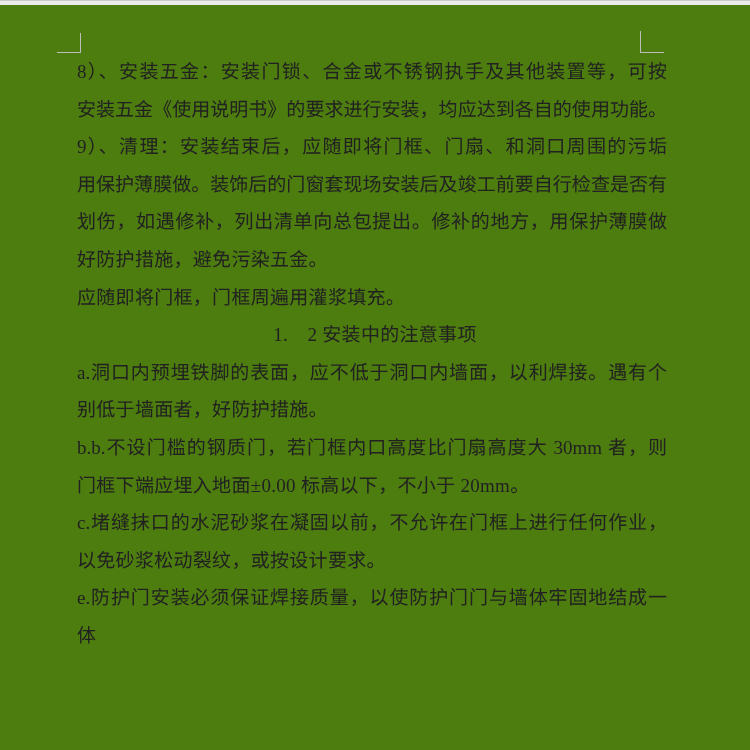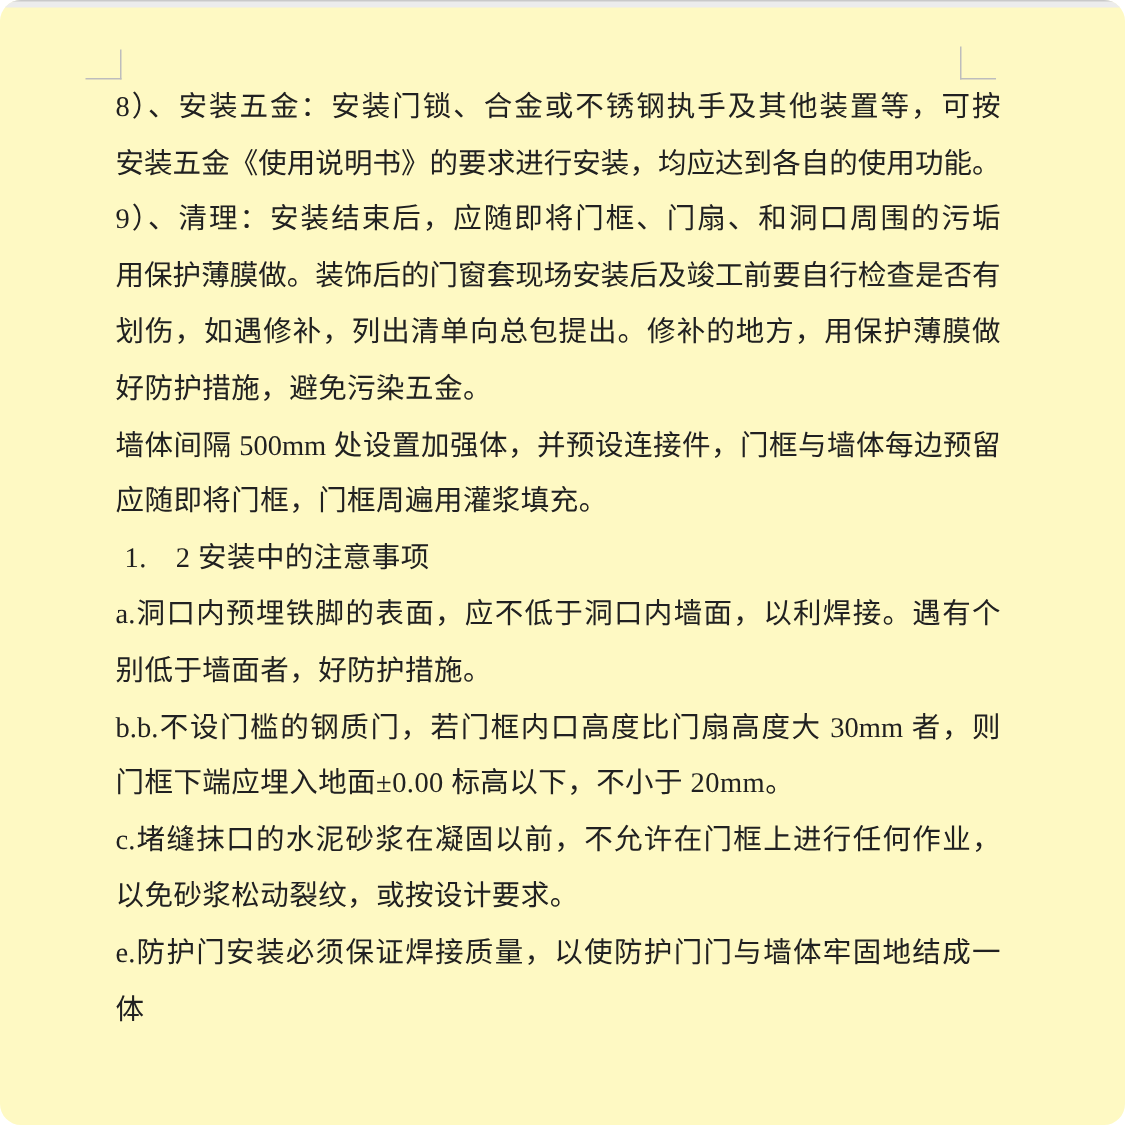--- a/index.html
+++ b/index.html
@@ -58,38 +58,38 @@
     text-align: left;
   }
   .line.fill {
     text-align: justify;
     text-align-last: justify;
     text-justify: inter-ideograph;
     letter-spacing: 0;
   }
   .line.indent {
     margin-left: 6px;
+    text-align: center;
   }
 </style>
 </head>
 <body>
 
-<div class="page" style="background: #fef9c3; border-radius: 14px;">
+<div class="page" style="background: #4d7c0f;">
   <div class="top-band" style="background: rgb(236, 236, 236);"></div>
   <div class="crop-mark left"></div>
   <div class="crop-mark right"></div>
   <div class="text-area" style="color: rgb(33, 33, 33);">
     <div>
         <div class="line fill">8）、安装五金：安装门锁、合金或不锈钢执手及其他装置等，可按</div>
         <div class="line fill">安装五金《使用说明书》的要求进行安装，均应达到各自的使用功能。</div>
         <div class="line fill">9）、清理：安装结束后，应随即将门框、门扇、和洞口周围的污垢</div>
         <div class="line fill">用保护薄膜做。装饰后的门窗套现场安装后及竣工前要自行检查是否有</div>
         <div class="line fill">划伤，如遇修补，列出清单向总包提出。修补的地方，用保护薄膜做</div>
         <div class="line">好防护措施，避免污染五金。</div>
-        <div class="line fill">墙体间隔 500mm 处设置加强体，并预设连接件，门框与墙体每边预留</div>
         <div class="line">应随即将门框，门框周遍用灌浆填充。</div>
         <div class="line indent">1.　2 安装中的注意事项</div>
         <div class="line fill">a.洞口内预埋铁脚的表面，应不低于洞口内墙面，以利焊接。遇有个</div>
         <div class="line">别低于墙面者，好防护措施。</div>
         <div class="line fill">b.b.不设门槛的钢质门，若门框内口高度比门扇高度大 30mm 者，则</div>
         <div class="line">门框下端应埋入地面±0.00 标高以下，不小于 20mm。</div>
         <div class="line fill">c.堵缝抹口的水泥砂浆在凝固以前，不允许在门框上进行任何作业，</div>
         <div class="line">以免砂浆松动裂纹，或按设计要求。</div>
         <div class="line fill">e.防护门安装必须保证焊接质量，以使防护门门与墙体牢固地结成一</div>
         <div class="line">体</div>

